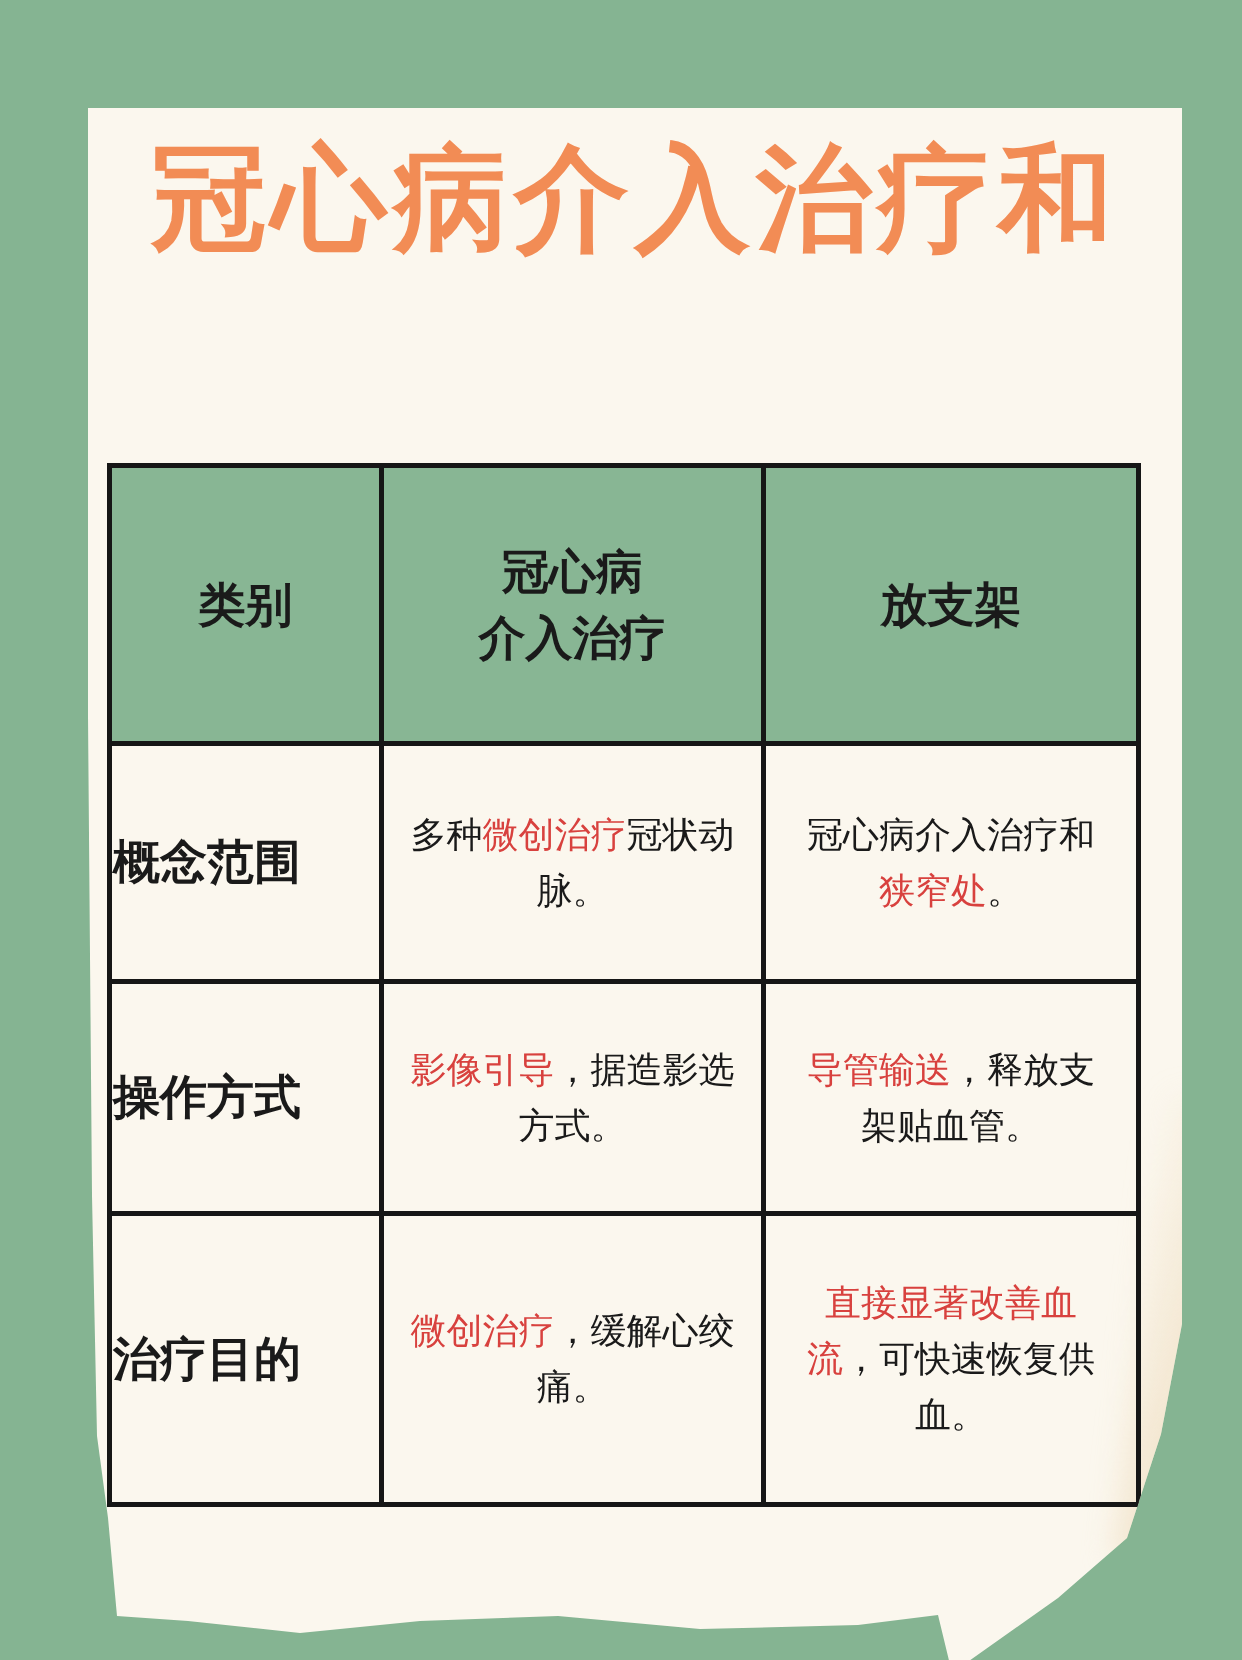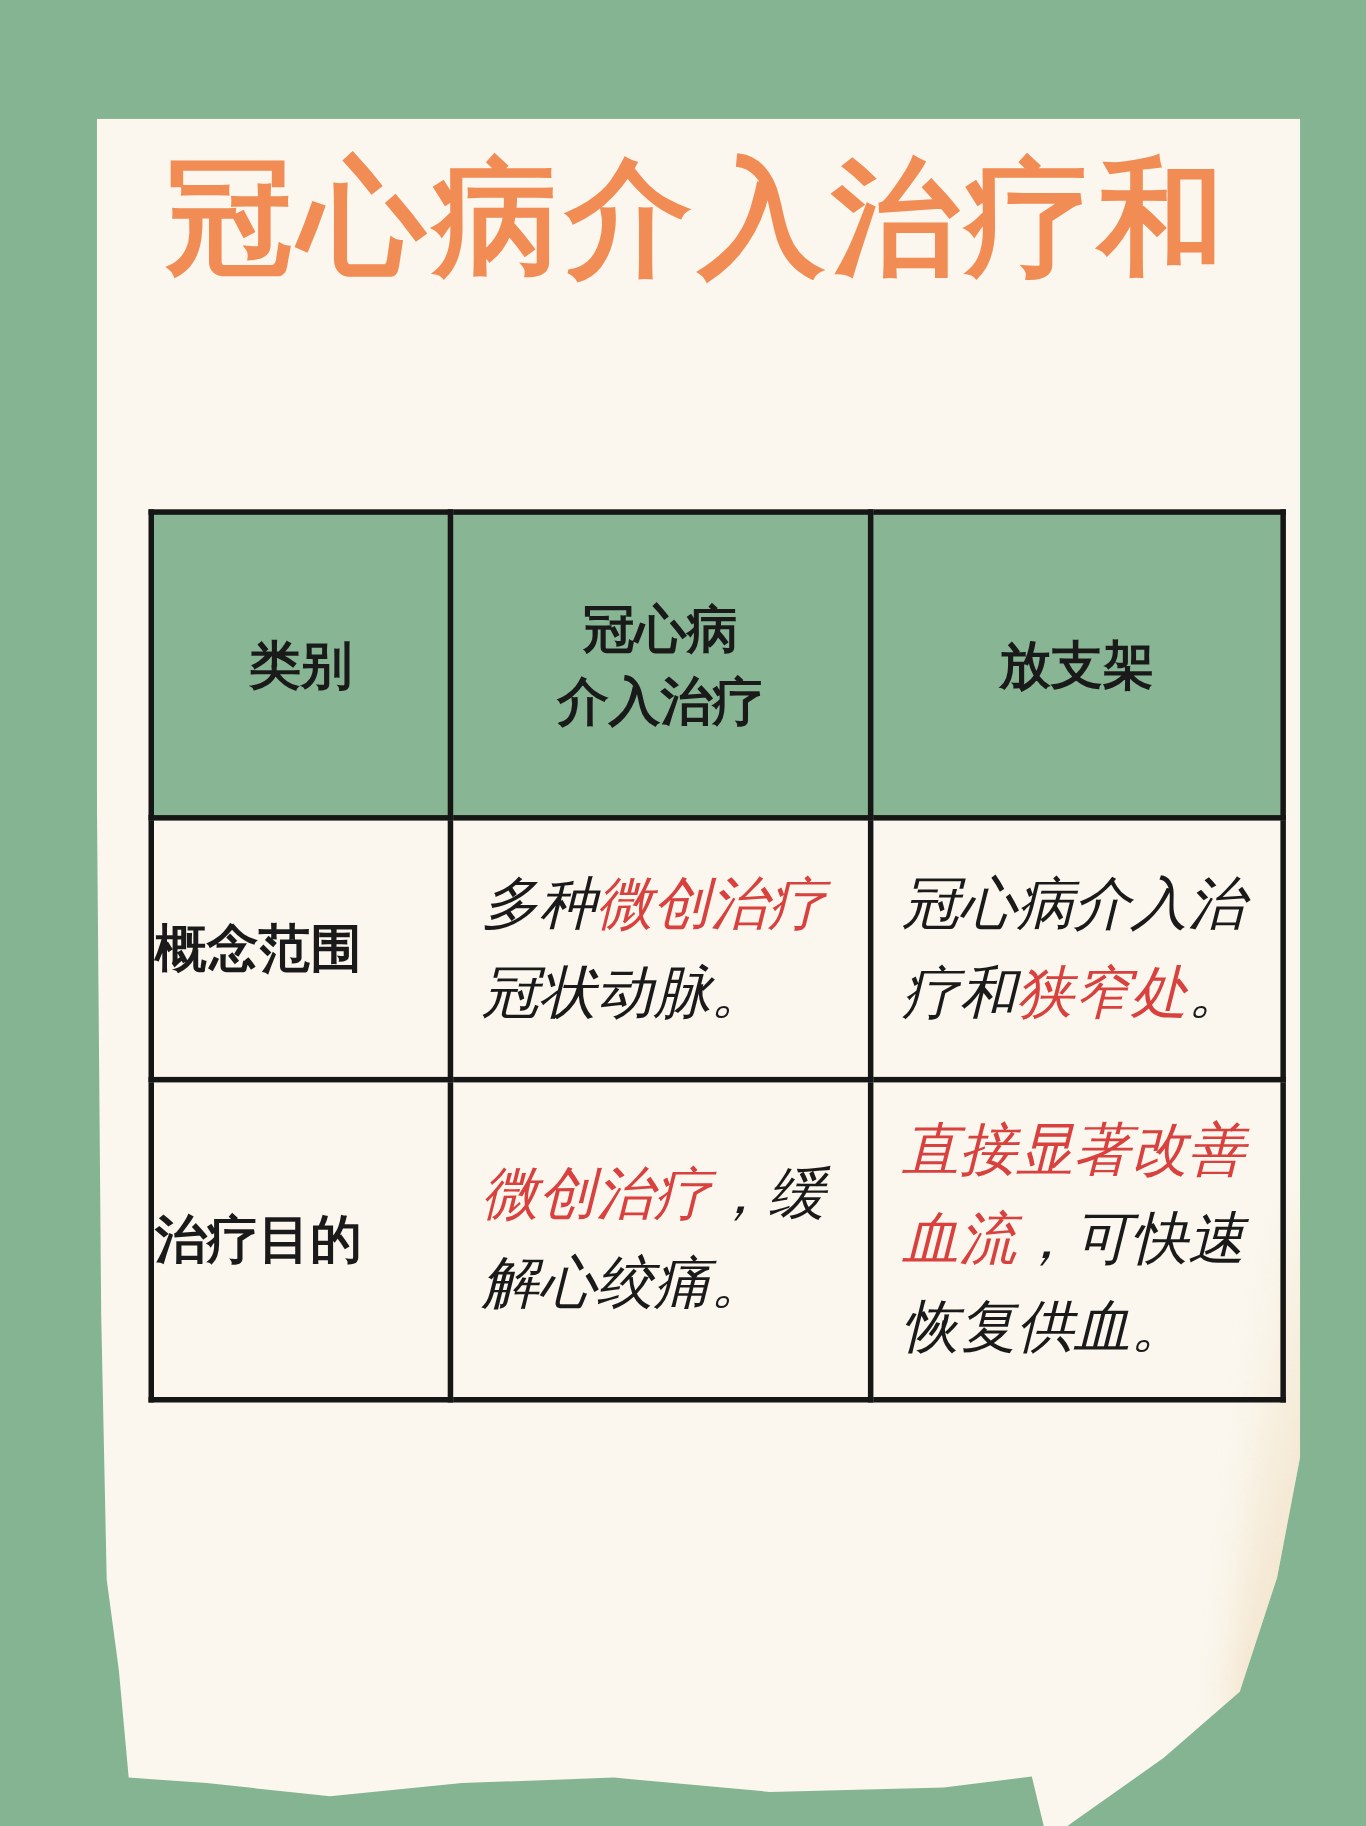--- a/index.html
+++ b/index.html
@@ -65,21 +65,21 @@
     text-align:center;
     color:var(--title-orange);
     font-size:115px;
     font-weight:900;
     letter-spacing:6px;
     line-height:1.12;
   }
   .title span{display:block;}
   table.cmp{
     position:absolute;
-    left:135px;top:447px;
+    left:107px;top:447px;
     width:1029px;
     border-collapse:collapse;
     table-layout:fixed;
     color:var(--ink);
   }
   table.cmp th,table.cmp td{
     border:5px solid var(--table-border);
     vertical-align:middle;
   }
   tr.hdr{height:278px;}
@@ -94,27 +94,26 @@
     white-space:pre-line;
     line-height:1.4;
   }
   tbody th{
     font-size:47px;
     font-weight:700;
     text-align:left;
     background:transparent;
   }
   tbody td{
-    font-size:52px;
+    font-size:36px;
     font-weight:500;
     line-height:1.55;
-    text-align:left;
+    text-align:center;
     padding:10px 26px;
     background:transparent;
-    font-style:italic;
   }
   .seg-red{color:var(--accent-red);}
   .seg-black{color:var(--ink);}
 </style>
 </head>
 <body>
 
 <div class="stage">
   <div class="paper">
     <div class="fold-shadow"></div>
@@ -131,20 +130,25 @@
 介入治疗</th>
           <th style="width:375px">放支架</th>
         </tr>
       </thead>
       <tbody>
         <tr class="r1">
           <th>概念范围</th>
           <td><span class="seg-black">多种</span><span class="seg-red">微创治疗</span><span class="seg-black">冠状动脉。</span></td>
           <td><span class="seg-black">冠心病介入治疗和</span><span class="seg-red">狭窄处</span><span class="seg-black">。</span></td>
         </tr>
+        <tr class="r2">
+          <th>操作方式</th>
+          <td><span class="seg-red">影像引导</span><span class="seg-black">，据造影选方式。</span></td>
+          <td><span class="seg-red">导管输送</span><span class="seg-black">，释放支架贴血管。</span></td>
+        </tr>
         <tr class="r3">
           <th>治疗目的</th>
           <td><span class="seg-red">微创治疗</span><span class="seg-black">，缓解心绞痛。</span></td>
           <td><span class="seg-red">直接显著改善血流</span><span class="seg-black">，可快速恢复供血。</span></td>
         </tr>
       </tbody>
     </table>
   </div>
 </div>
 

